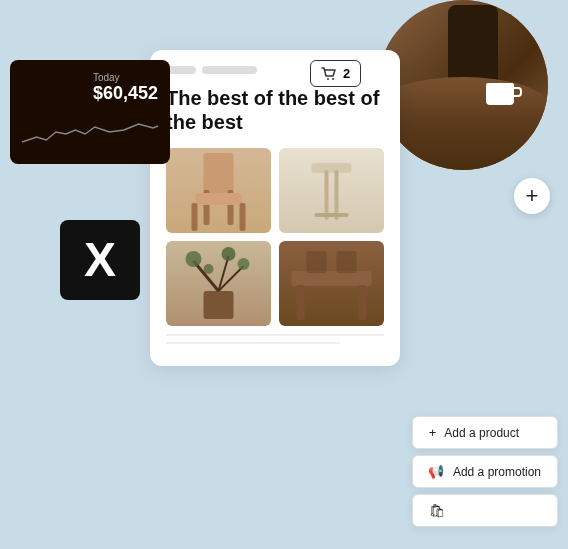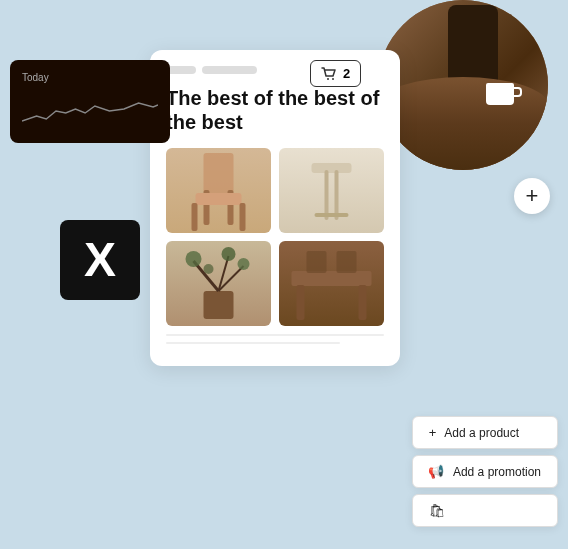--- a/index.html
+++ b/index.html
@@ -19,21 +19,21 @@
       left: 10px;
       width: 160px;
       background: #1a0a00;
       border-radius: 8px;
       padding: 12px;
       color: white;
       z-index: 10;
     }
     .analytics-header {
       display: flex;
-      justify-content: flex-start;
+      justify-content: flex-end;
       margin-bottom: 3px;
     }
     .analytics-label {
       font-size: 10px;
       color: #aaa;
     }
     .analytics-value {
       font-size: 18px;
       font-weight: 700;
       color: white;
@@ -261,20 +261,21 @@
     }
     
   </style>
 </head>
 <body>
 
 <div class="analytics-card">
   <div class="analytics-header">
     <div>
       <div class="analytics-label">Today</div>
+      <div class="analytics-value">$60,452</div>
     </div>
   </div>
   <div class="chart-area">
     <svg viewBox="0 0 140 40" preserveAspectRatio="none">
       <polyline points="0,30 15,25 25,28 35,20 45,22 55,18 65,22 75,15 90,20 105,18 120,12 135,16 140,14" fill="none" stroke="#888" stroke-width="1.5"></polyline>
     </svg>
   </div>
 </div>
 
 <div class="x-logo-card">

